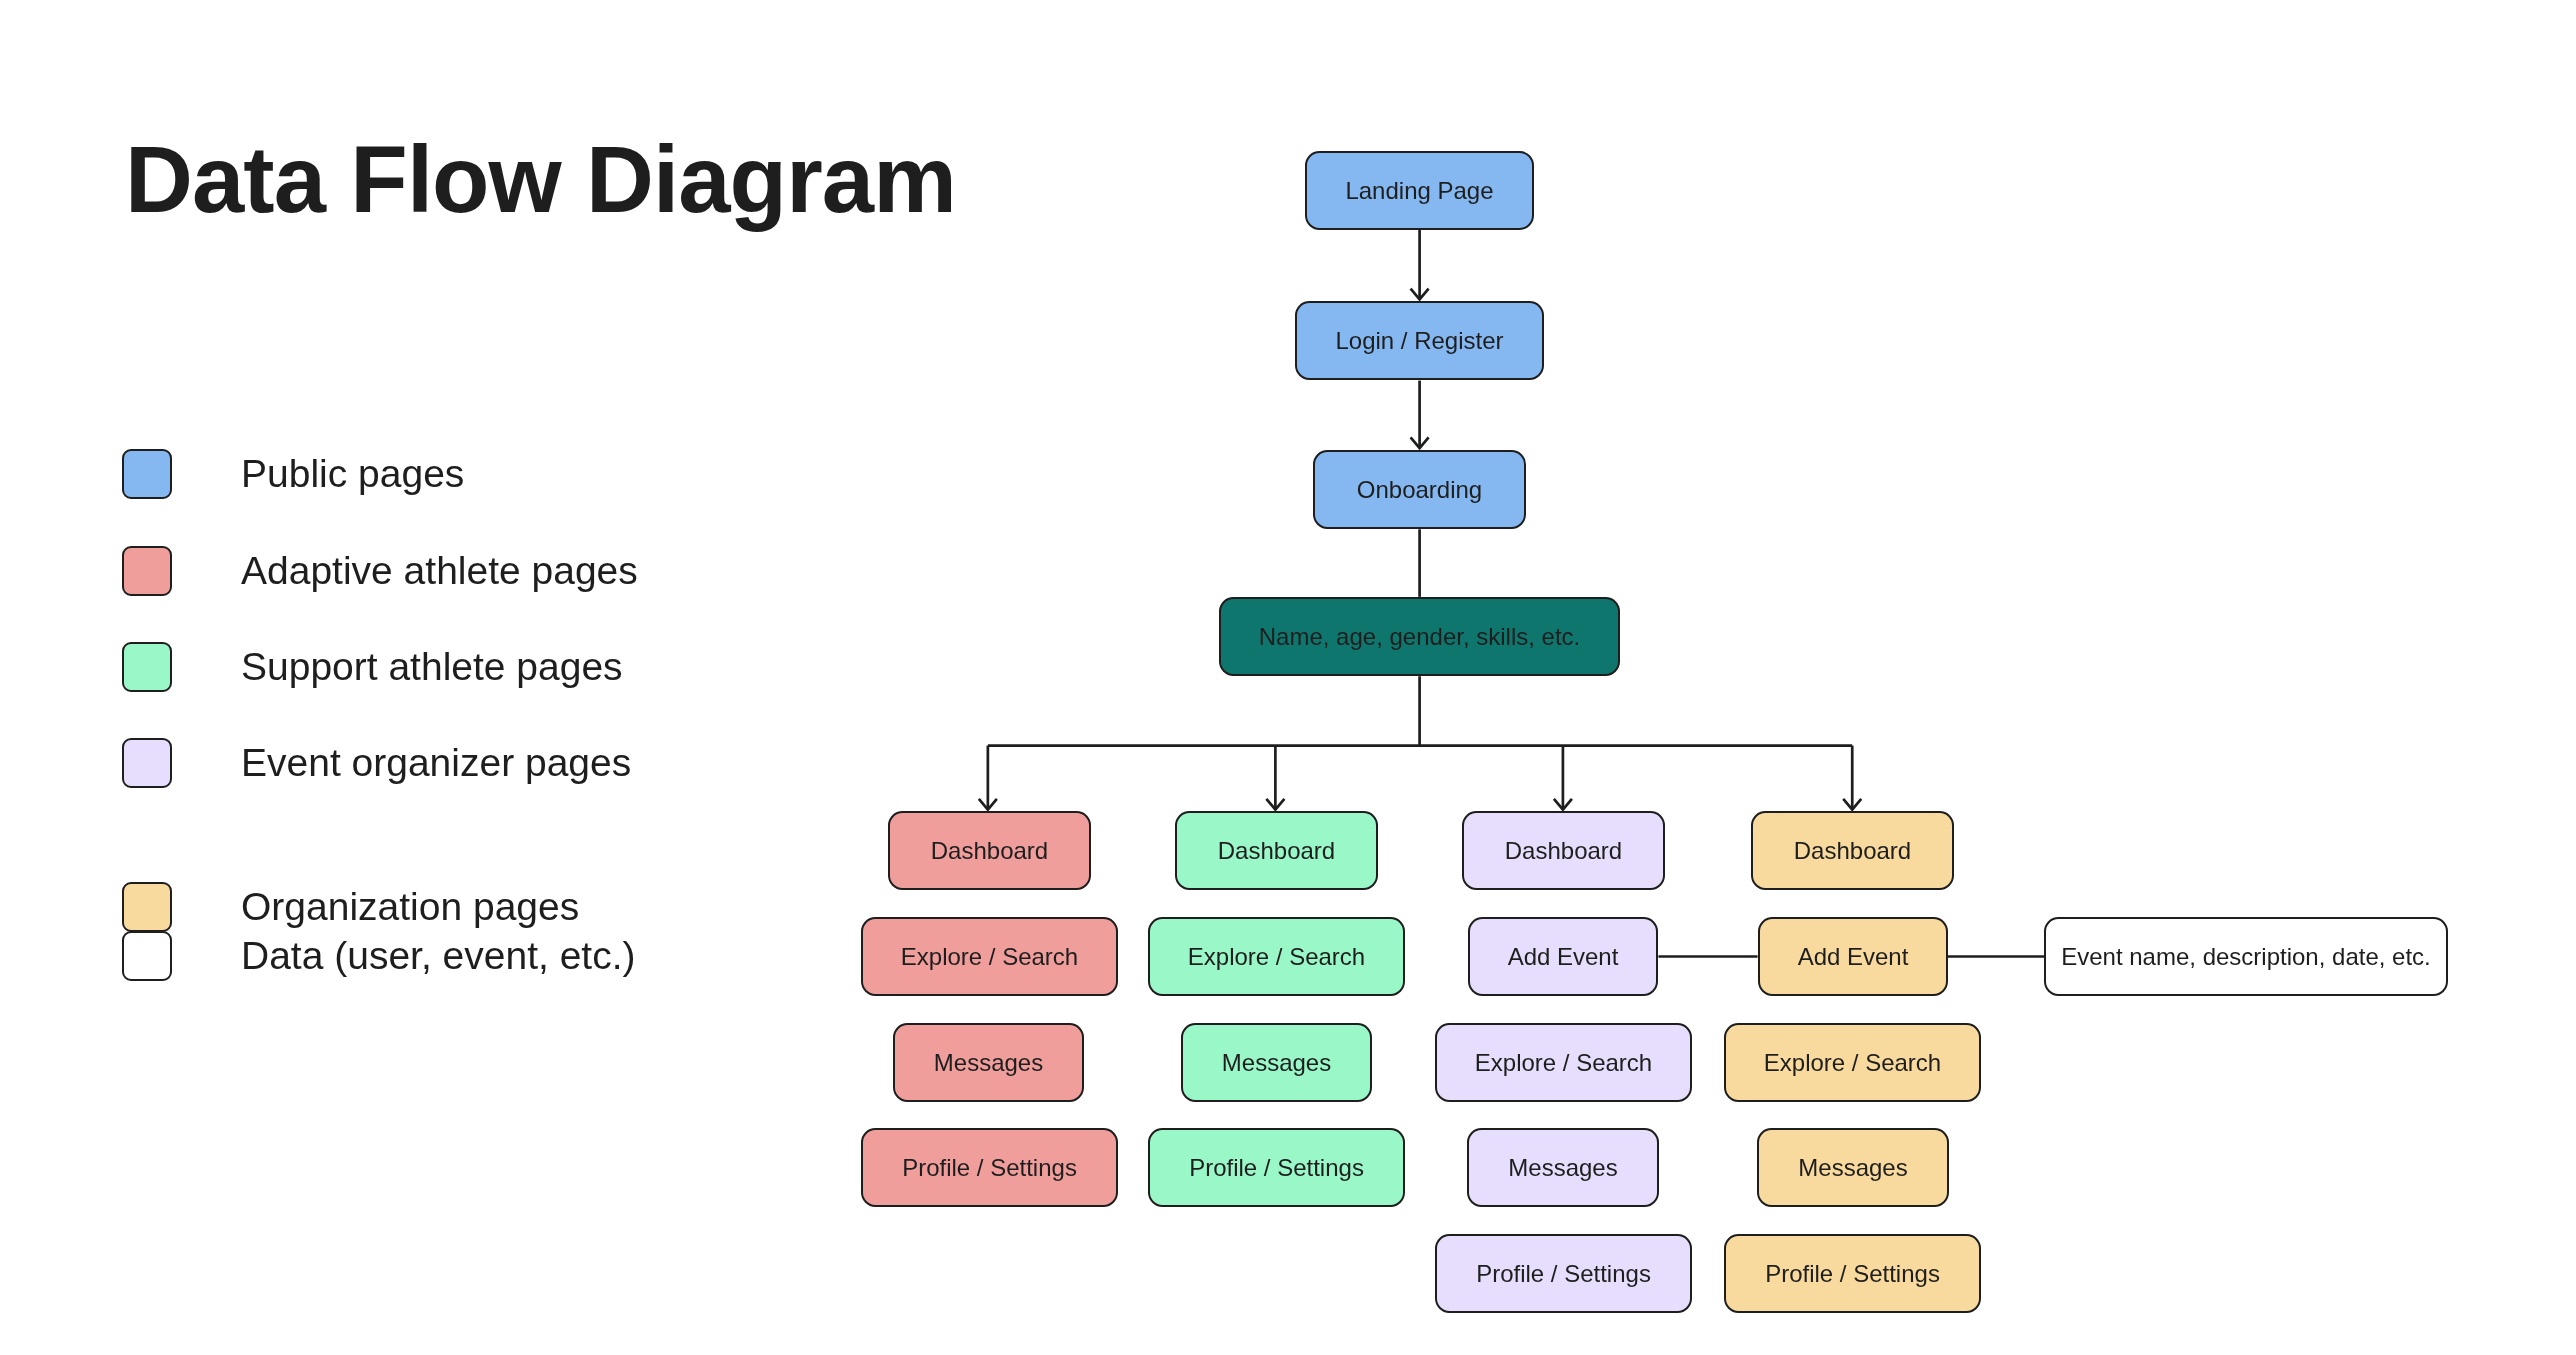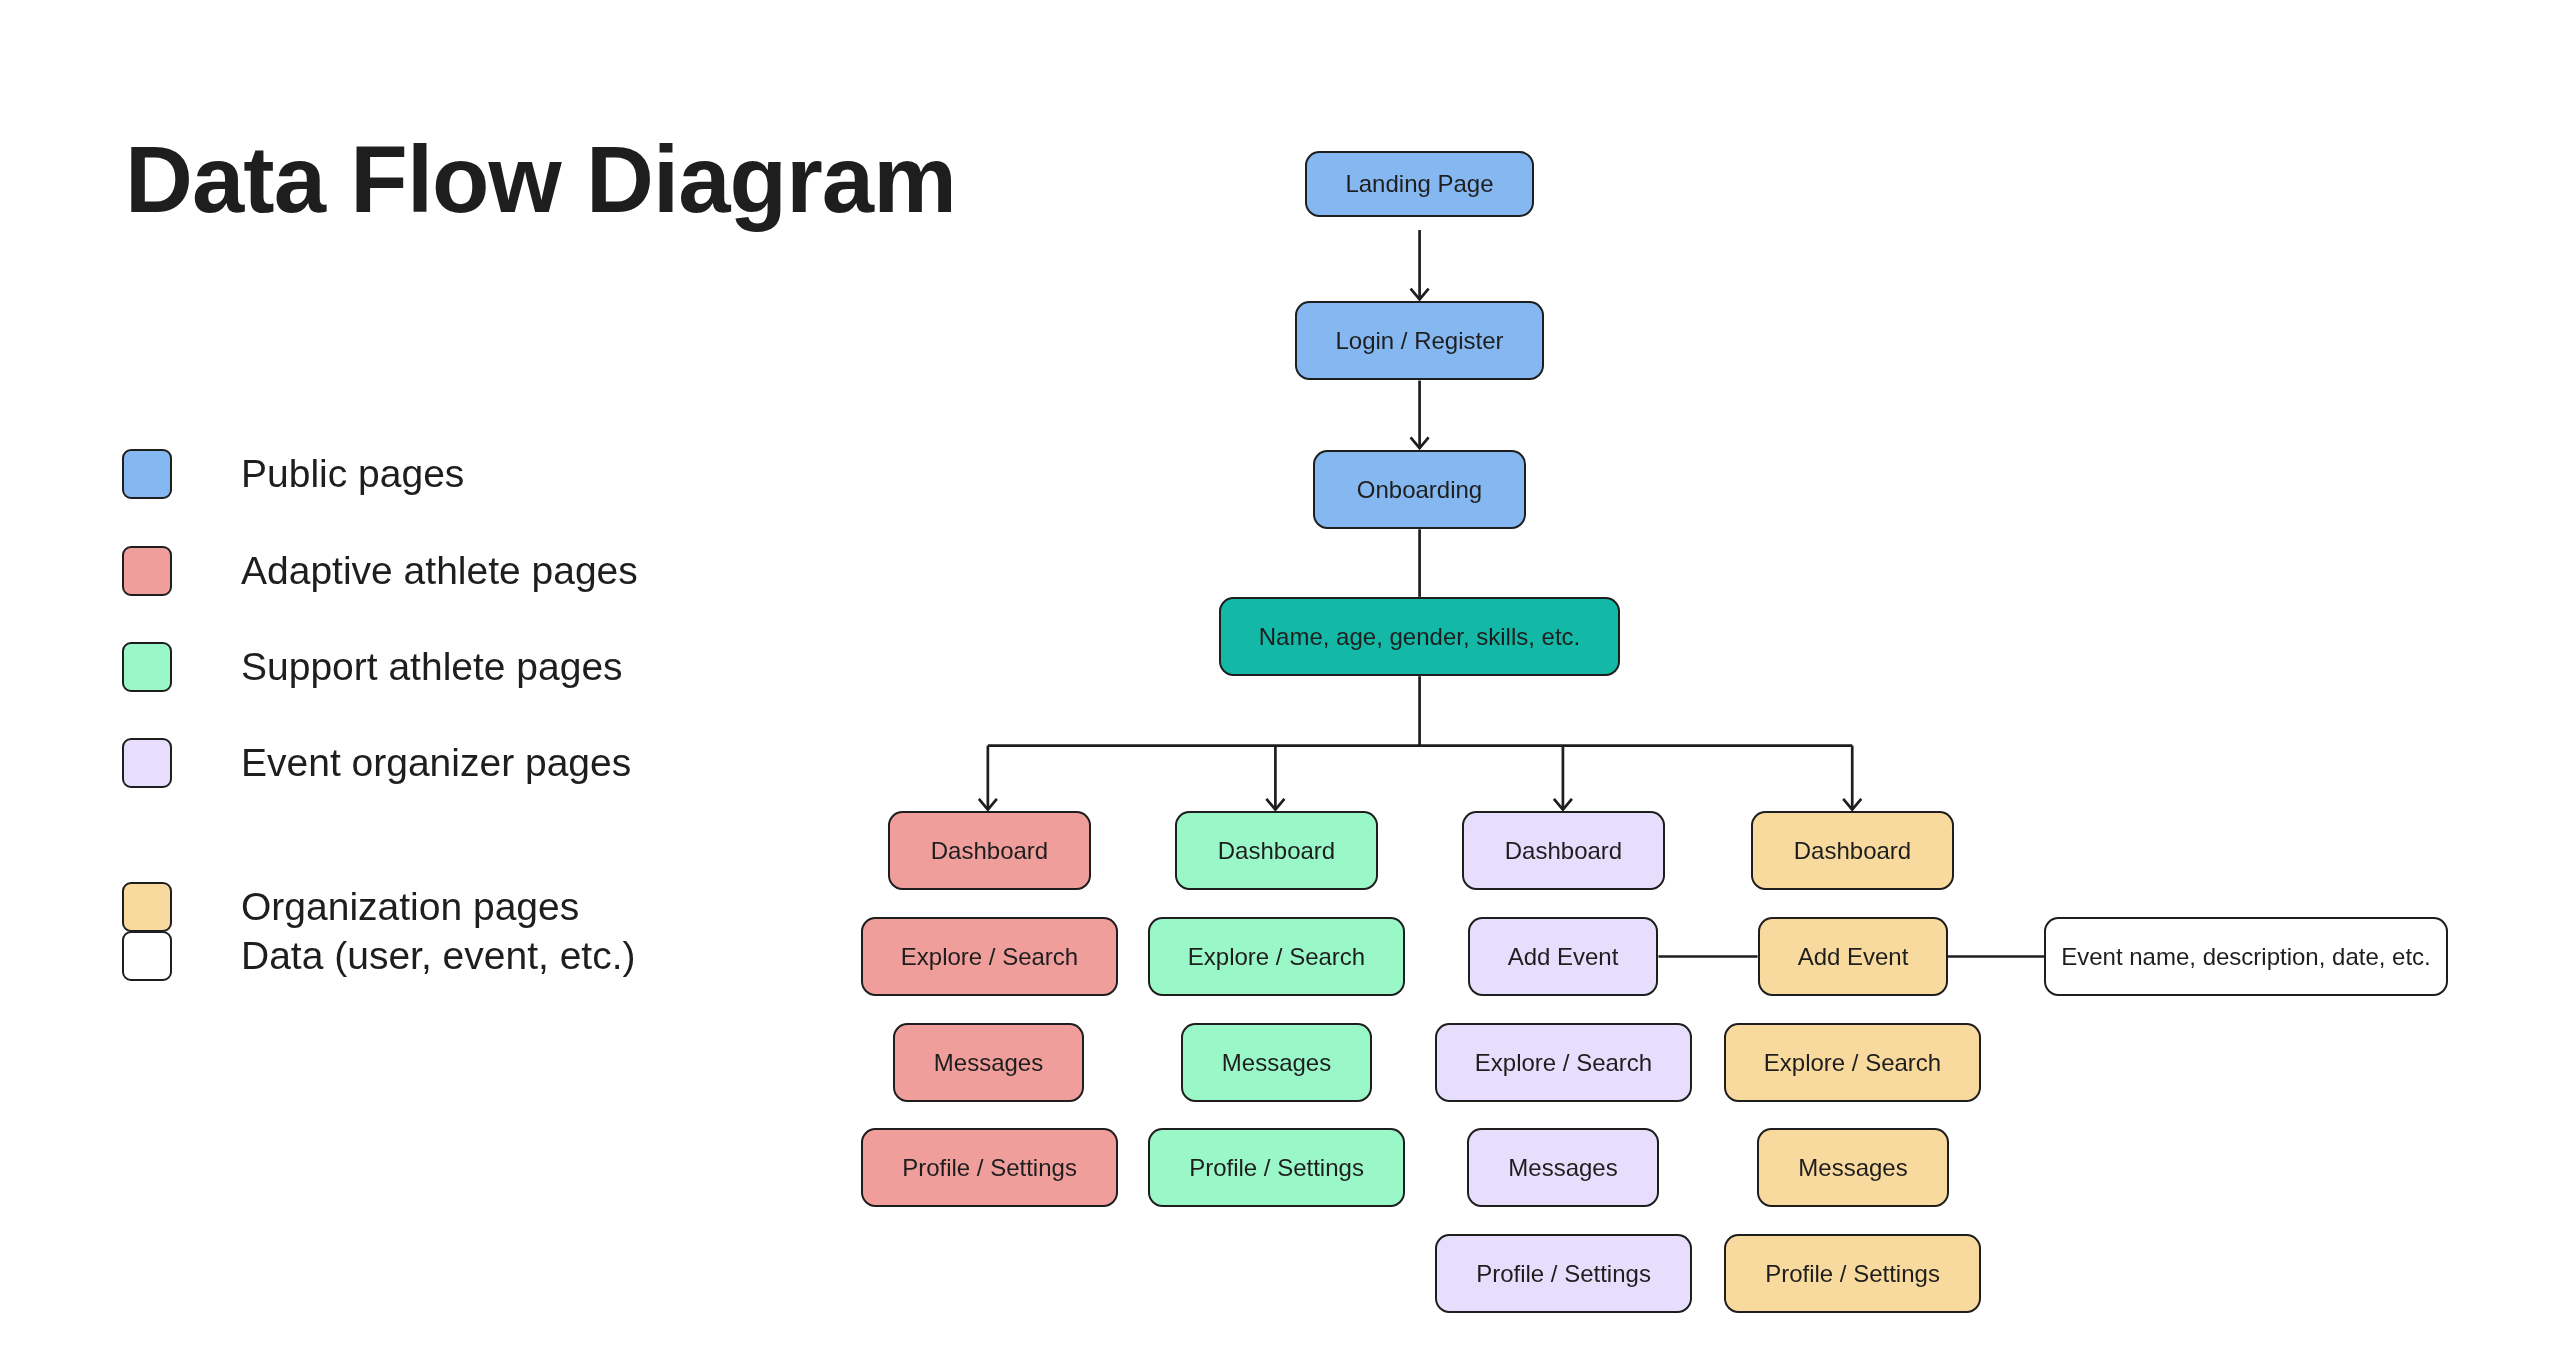--- a/index.html
+++ b/index.html
@@ -57,24 +57,24 @@
   <line x1="1415" y1="827" x2="1415" y2="898"></line>
   <path d="M1405 886 L1415 898 L1425 886"></path>
   <line x1="1734" y1="827" x2="1734" y2="898"></line>
   <path d="M1724 886 L1734 898 L1744 886"></path>
   <line x1="2055" y1="827" x2="2055" y2="898"></line>
   <path d="M2045 886 L2055 898 L2065 886"></path>
   <line x1="1840" y1="1061" x2="1950" y2="1061"></line>
   <line x1="2159" y1="1061" x2="2268" y2="1061"></line>
 </svg>
 
-<div class="node" style="left:1305px;top:151px;width:229px;height:66px;background:#85B8F0">Landing Page</div>
+<div class="node" style="left:1305px;top:151px;width:229px;height:79px;background:#85B8F0">Landing Page</div>
 <div class="node" style="left:1295px;top:301px;width:249px;height:79px;background:#85B8F0">Login / Register</div>
 <div class="node" style="left:1313px;top:450px;width:213px;height:79px;background:#85B8F0">Onboarding</div>
-<div class="node" style="left:1219px;top:597px;width:401px;height:79px;background:#14b8a6">Name, age, gender, skills, etc.</div>
+<div class="node" style="left:1219px;top:597px;width:401px;height:79px;background:#0f766e">Name, age, gender, skills, etc.</div>
 
 <div class="node" style="left:888px;top:811px;width:203px;height:79px;background:#EF9E9B">Dashboard</div>
 <div class="node" style="left:861px;top:917px;width:257px;height:79px;background:#EF9E9B">Explore / Search</div>
 <div class="node" style="left:893px;top:1023px;width:191px;height:79px;background:#EF9E9B">Messages</div>
 <div class="node" style="left:861px;top:1128px;width:257px;height:79px;background:#EF9E9B">Profile / Settings</div>
 
 <div class="node" style="left:1175px;top:811px;width:203px;height:79px;background:#9AF8C8">Dashboard</div>
 <div class="node" style="left:1148px;top:917px;width:257px;height:79px;background:#9AF8C8">Explore / Search</div>
 <div class="node" style="left:1181px;top:1023px;width:191px;height:79px;background:#9AF8C8">Messages</div>
 <div class="node" style="left:1148px;top:1128px;width:257px;height:79px;background:#9AF8C8">Profile / Settings</div>

